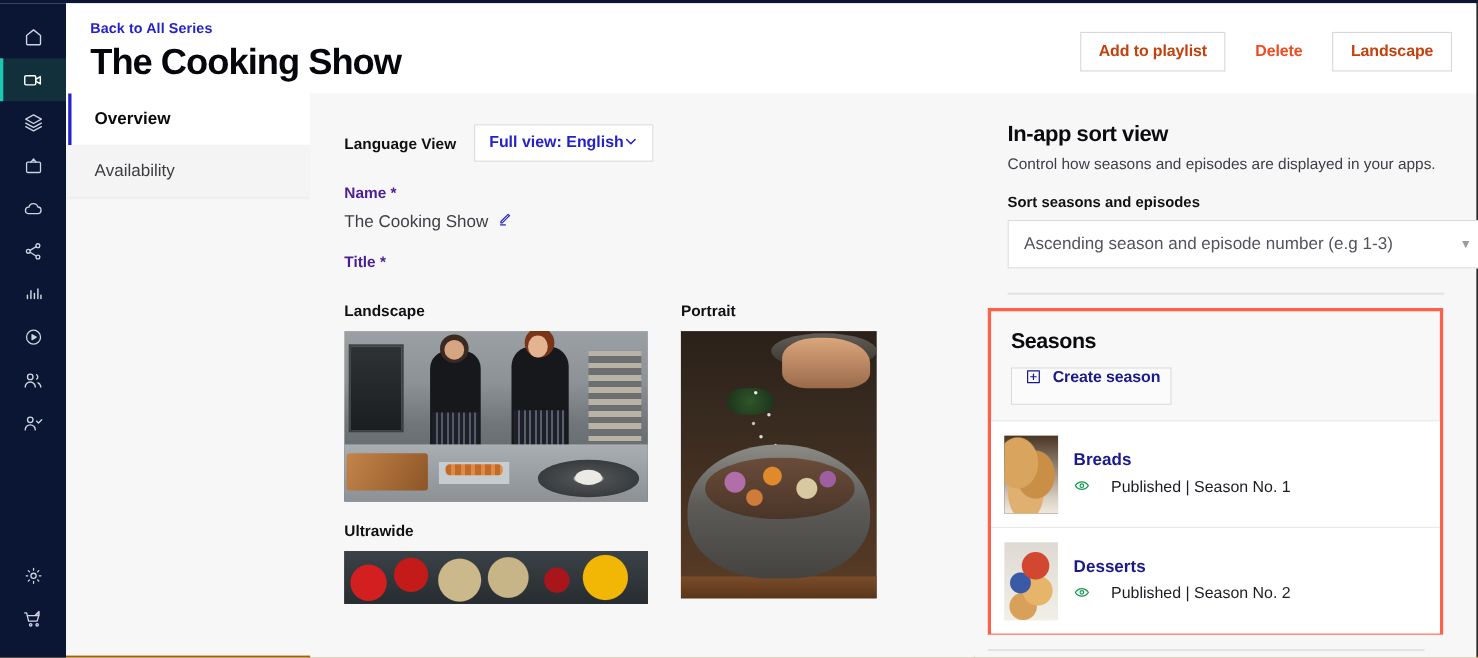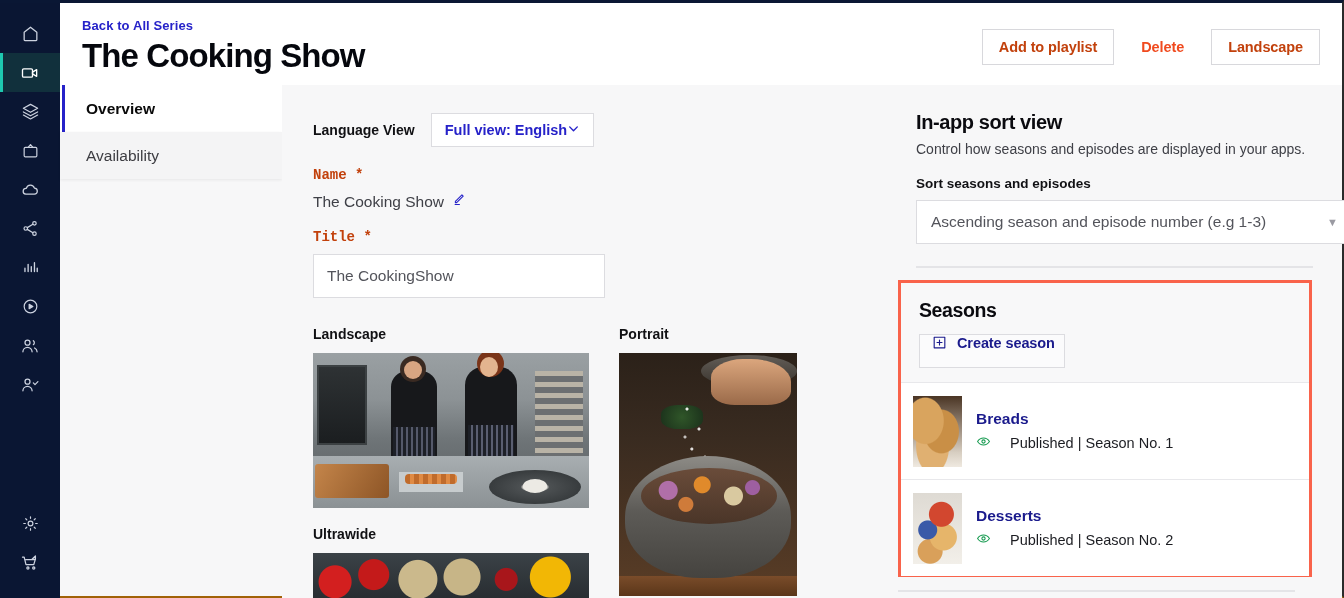--- a/index.html
+++ b/index.html
@@ -99,21 +99,21 @@
   }
   .row-lang { display: flex; align-items: center; gap: 16px; }
   .lbl-strong { font-size: 14px; font-weight: bold; color: #111114; }
   #lang-select {
     height: 34px; padding: 0 13px; background: #fff;
     border: 1px solid #dcdce0;
     display: flex; align-items: center; 
     font-size: 14.5px; font-weight: bold; color: #2622c9;
     cursor: pointer;
   }
-  .fld-label { font-size: 14px; font-weight: bold; color: #c2410c; font-family: Liberation Mono, monospace; }
+  .fld-label { font-size: 14px; font-weight: bold; color: #4c1d95; }
   #name-row {
     display: flex; align-items: center; gap: 7px;
     font-size: 15.5px; color: #3f4047; margin-top: 9px;
   }
   #title-input {
     width: 292px; height: 44px;
     border: 1px solid #dcdce0; background: #fff;
     font-size: 15.5px; color: #53545b;
     padding: 0 13px; font-family: "Liberation Sans", sans-serif;
   }
@@ -424,21 +424,20 @@
           <svg width="15" height="15" viewBox="0 0 24 24" fill="none" stroke="#2622c9" stroke-width="1.7" stroke-linecap="round" stroke-linejoin="round">
             <path d="M17.5 4.5 19.5 6.5 9 17H7v-2z"></path>
               <path d="M6.5 20h7"></path>
           </svg>
         </span>
       </div>
     </div>
 
     <div style="margin-top:18px;">
       <div class="fld-label">Title *</div>
-      <input id="title-input" type="text" style="margin-top: 9px;" value="The CookingShow">
     </div>
 
     <div style="display:flex; gap:30px; margin-top:28px;">
       <div>
         <div class="media-label">Landscape</div>
         <div class="img-frame" id="img-landscape" style="margin-top:11px;">
           <div class="oven"></div>
             <div class="rack"></div>
           <div class="chefA">
               <div class="head"></div>

